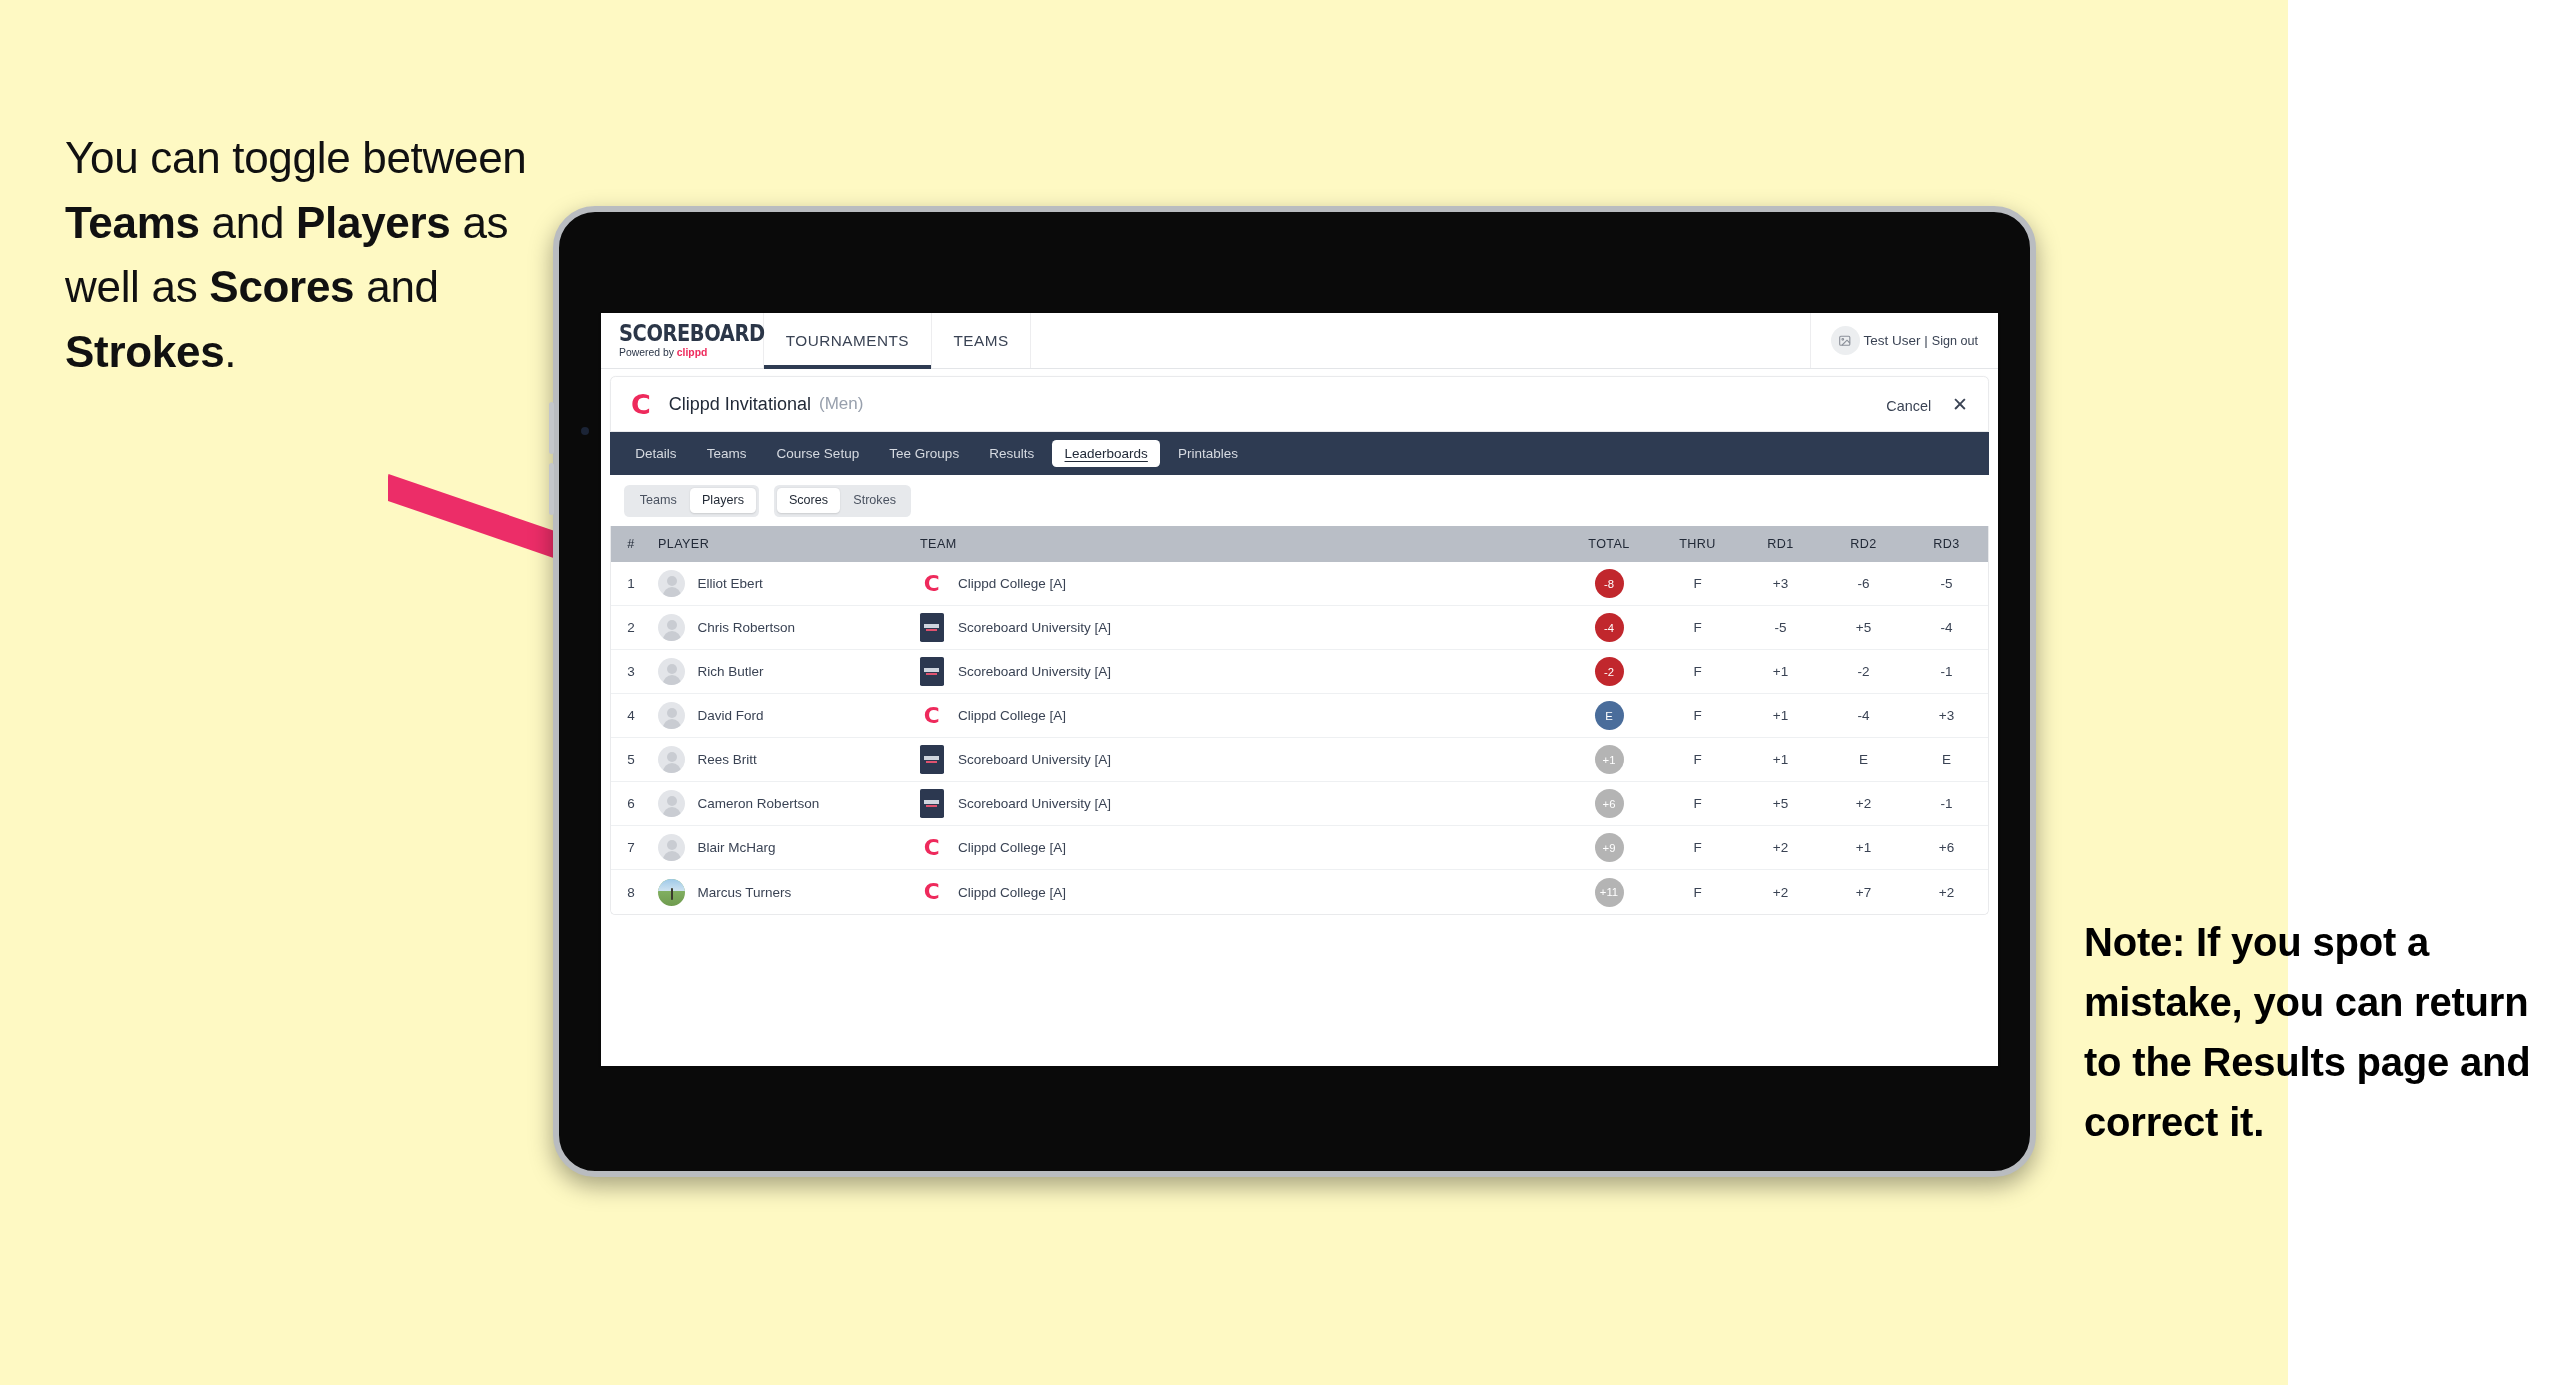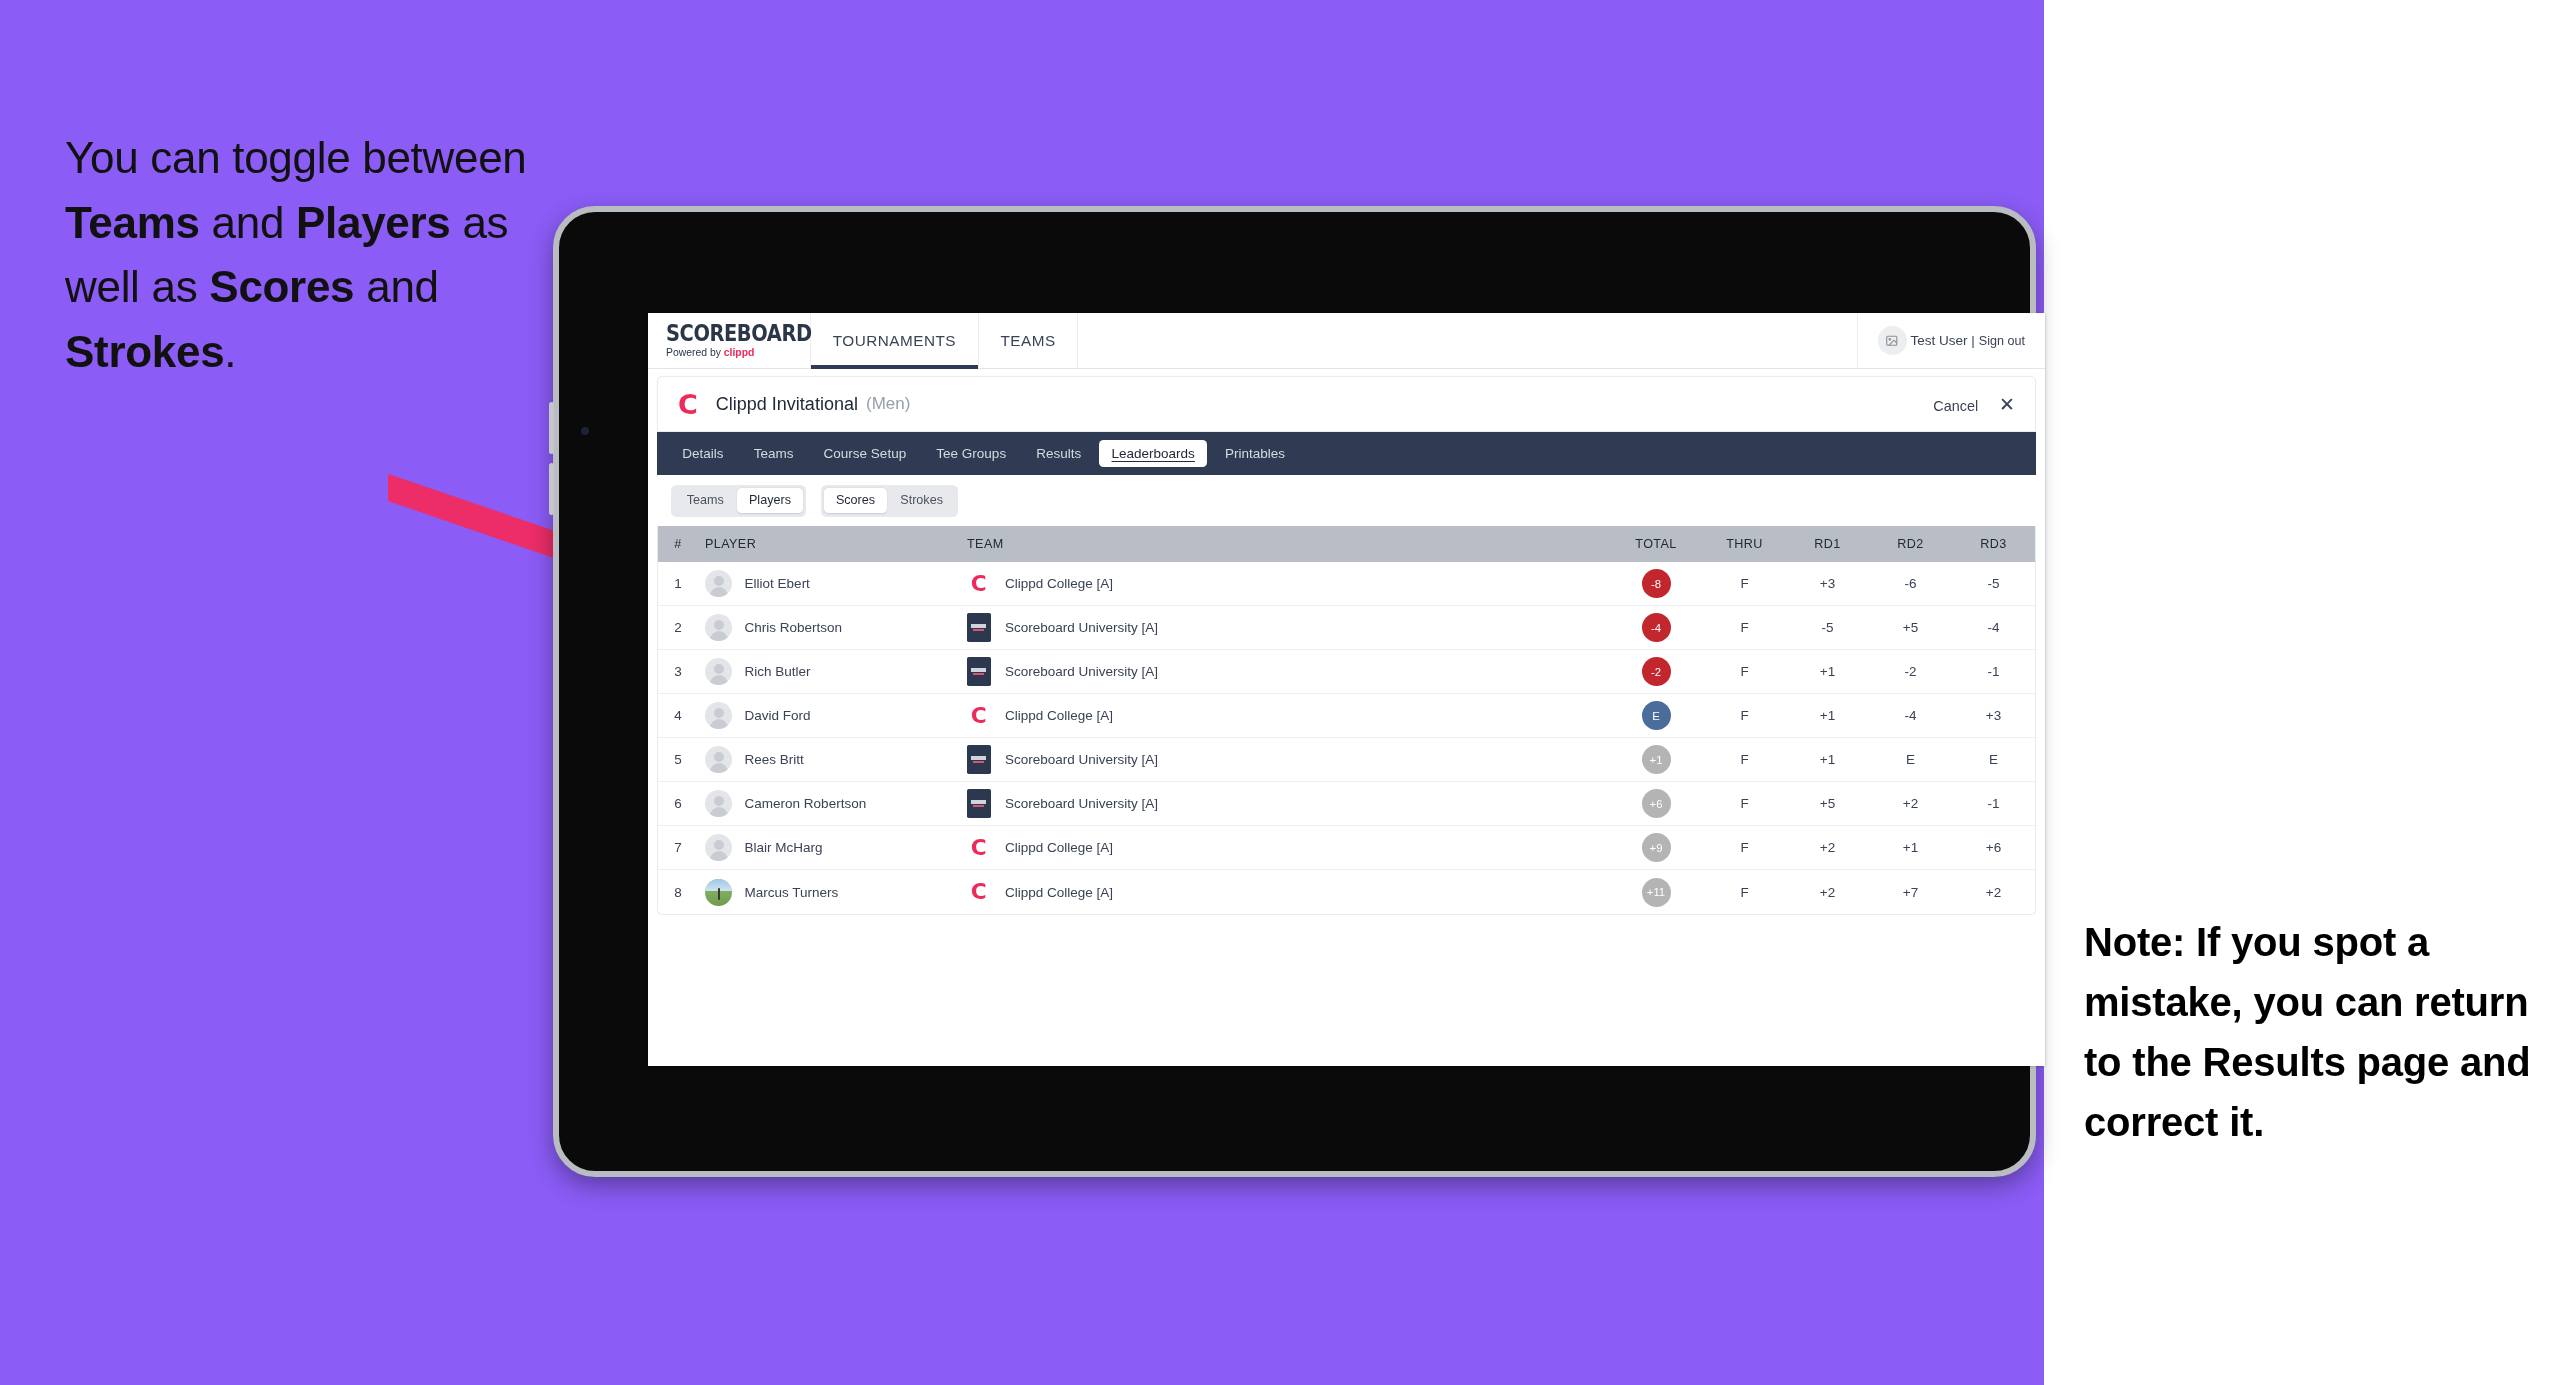--- a/index.html
+++ b/index.html
@@ -2,21 +2,21 @@
 <html style="font-size:14.4px"><head>
 <meta charset="utf-8">
 <style>
   * { box-sizing: border-box; margin: 0; padding: 0; }
   html, body {
     width: 2576px; height: 1386px;
     background: #ffffff;
     font-family: "Liberation Sans", sans-serif;
     overflow: hidden;
   }
-  #stage { position: relative; width: 2044px; height: 1386px; background:#8b5cf6; }
+  #stage { position: relative; width: 2288px; height: 1386px; background:#fef9c3; }
 
   
   #anno-left {
     position: absolute; left: 65px; top: 126px; width: 488px;
     font-size: 44px; line-height: 1.47; color: #111; letter-spacing: -0.3px;
   }
   #anno-left b { font-weight: 700; }
 
   
   #anno-right {
@@ -42,21 +42,20 @@
   }
   #device .cam { position:absolute; border-radius:50%; background:#131417; }
 
   
   #screen {
     position: absolute; left: 42px; top: 101px;
     width: 1397px; height: 753px;
     background: #ffffff;
     overflow: hidden;
     box-shadow: 0 0.9px 2.7px rgba(0,0,0,0.25);
-    margin-left: 47px;
   }
 
   
   .topbar {
     height: 56px; background: #fff; display: flex; align-items: stretch;
     border-bottom: 0.9px solid #e3e5e8; position: relative;
   }
   .brand {
     width: 163px; display: flex; flex-direction: column; justify-content: center;
     padding-left: 18px; border-right: 0.9px solid #ededef;

